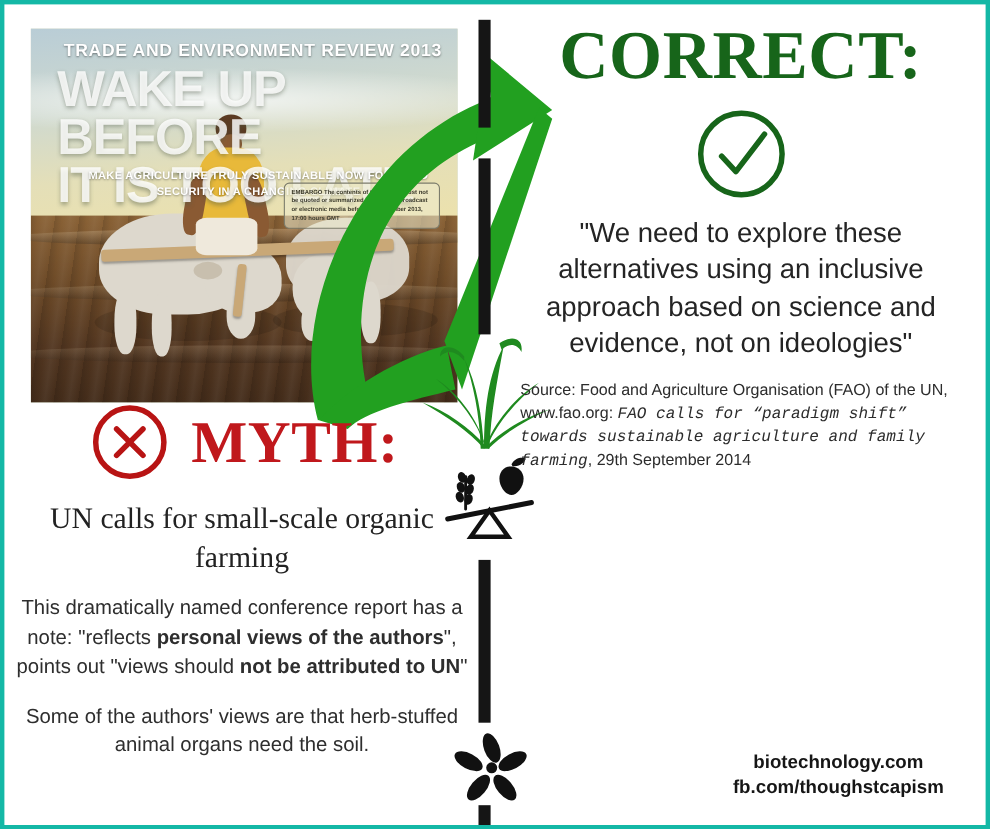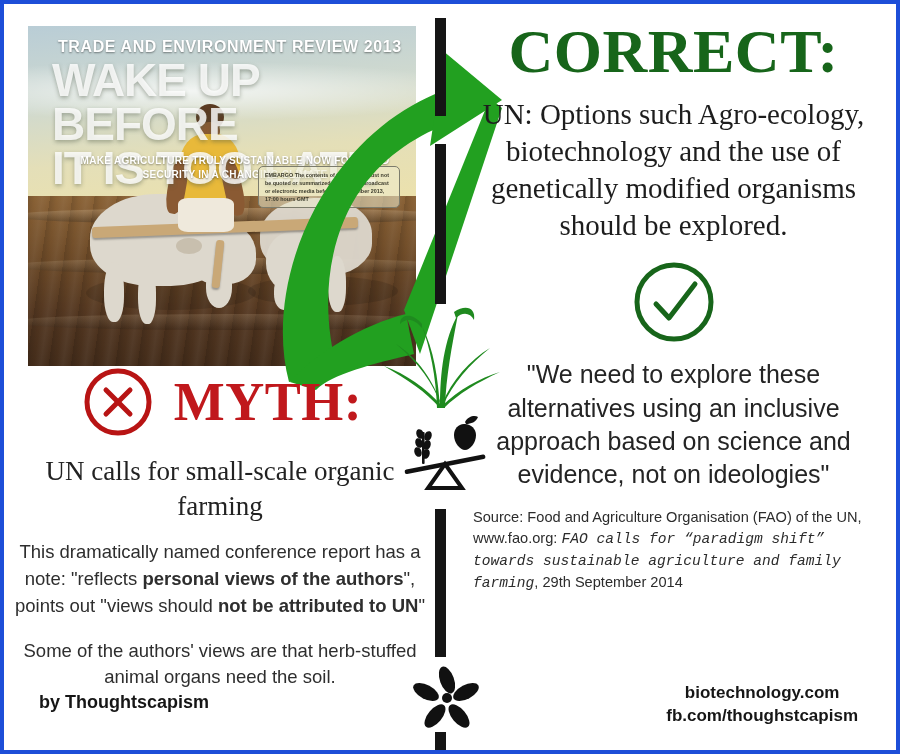--- a/index.html
+++ b/index.html
@@ -5,21 +5,21 @@
   html, body {
     margin: 0;
     padding: 0;
     background: #ffffff;
   }
   #poster {
     position: relative;
     width: 900px;
     height: 754px;
     background: #ffffff;
-    border: 4px solid #1d4ed8;
+    border: 4px solid #14b8a6;
     box-sizing: border-box;
     overflow: hidden;
     font-family: "Liberation Sans", sans-serif;
   }
 
   
   #left-col {
     position: absolute;
     left: 0; top: 0;
     width: 432px; height: 746px;
@@ -332,30 +332,28 @@
       <ellipse cx="54" cy="28" rx="7" ry="14" transform="rotate(62 54 28)"></ellipse>
       <ellipse cx="47" cy="52" rx="7" ry="14" transform="rotate(140 47 52)"></ellipse>
       <ellipse cx="23" cy="52" rx="7" ry="14" transform="rotate(-140 23 52)"></ellipse>
       <ellipse cx="14" cy="28" rx="7" ry="14" transform="rotate(-62 14 28)"></ellipse>
       <circle cx="35" cy="34" r="5"></circle>
     </g>
   </svg>
 
   <div id="right-col">
     <div class="correct-word">CORRECT:</div>
-    <div class="correct-body">UN: Options such Agro-ecology, biotechnology and the use of genetically modified organisms should be explored.</div>
 
     <svg id="check-circle" viewBox="0 0 88 88">
       <circle cx="44" cy="44" r="37" fill="none" stroke="#17651a" stroke-width="5"></circle>
       <polyline points="26,46 39,60 65,26" fill="none" stroke="#17651a" stroke-width="5" stroke-linecap="round" stroke-linejoin="round"></polyline>
     </svg>
 
     <div class="quote-body">"We need to explore these alternatives using an inclusive approach based on science and evidence, not on ideologies"</div>
     <div class="source-note"><span>Source: Food and Agriculture Organisation (FAO) of the UN, www.fao.org: </span><i>FAO calls for “paradigm shift” towards sustainable agriculture and family farming</i><span>, 29th September 2014</span></div>
   </div>
 
-  <div class="byline">by Thoughtscapism</div>
   <div class="site-links">
     <div>biotechnology.com</div>
     <div>fb.com/thoughstcapism</div>
   </div>
 
 </div>
 
 </body></html>

